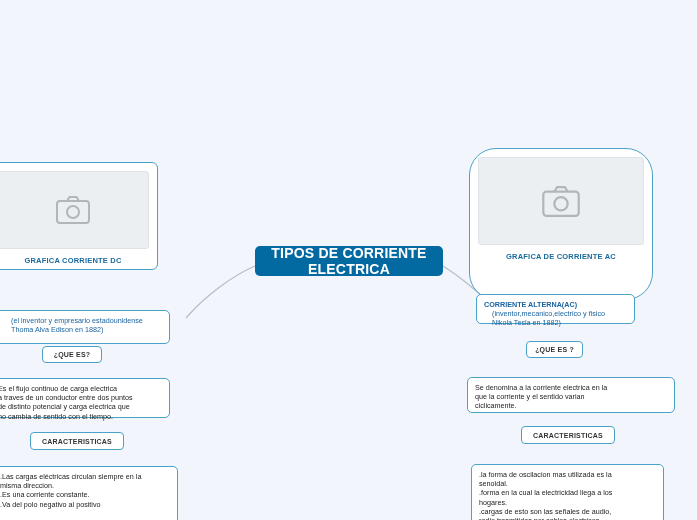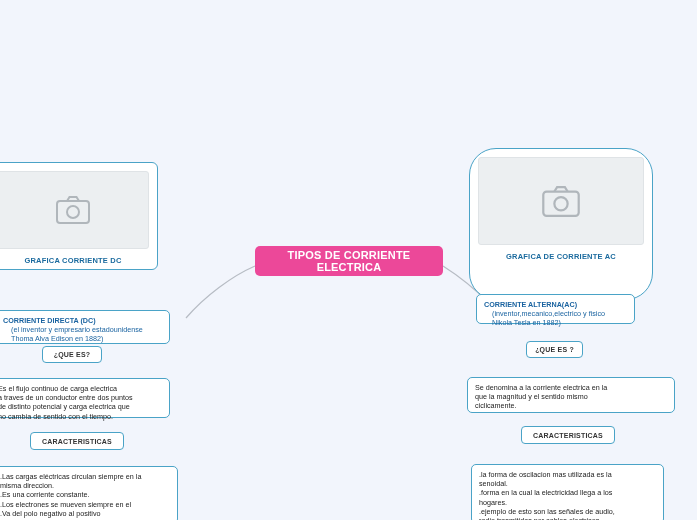--- a/index.html
+++ b/index.html
@@ -30,24 +30,24 @@
     pointer-events: none;
   }
 
   
   .center-node {
     position: absolute;
     left: 255px;
     top: 246px;
     width: 188px;
     height: 30px;
-    background: #ec4899;
+    background: #0369a1;
     border-radius: 5px;
     color: #ffffff;
-    font-size: 11px;
+    font-size: 14px;
     font-weight: bold;
     letter-spacing: 0.2px;
     display: flex;
     align-items: center;
     justify-content: center;
     text-align: center;
     box-sizing: border-box;
   }
 
   
@@ -138,21 +138,20 @@
         <rect x="1" y="5" width="32" height="22" rx="3" fill="none" stroke="#b0b6bb" stroke-width="2"></rect>
         <path d="M11 5 L13.5 1 L20.5 1 L23 5" fill="none" stroke="#b0b6bb" stroke-width="2"></path>
         <circle cx="17" cy="16" r="6" fill="none" stroke="#b0b6bb" stroke-width="2"></circle>
       </svg>
     </div>
     <div class="img-caption">GRAFICA CORRIENTE DC</div>
   </div>
 
   <div class="tbox" style="left:-5px; top:310px; width:175px; height:34px;">
     <div class="lines">
-      <div class="bold-blue">CORRIENTE DIRECTA (DC)</div>
       <div class="blue">(el inventor y empresario estadounidense</div>
       <div class="blue">Thoma Alva Edison en 1882)</div>
     </div>
   </div>
 
   <div class="pill" style="left:42px; top:346px; width:60px; height:17px;">¿QUE ES?</div>
 
   <div class="tbox" style="left:-10px; top:378px; width:180px; height:40px;">
     <div class="lines">
       <div>Es el flujo continuo de carga electrica</div>
@@ -162,21 +161,20 @@
     </div>
   </div>
 
   <div class="pill" style="left:30px; top:432px; width:94px; height:18px;">CARACTERISTICAS</div>
 
   <div class="tbox" style="left:-8px; top:466px; width:186px; height:58px;">
     <div class="lines">
       <div>.Las cargas eléctricas circulan siempre en la</div>
       <div>misma direccion.</div>
       <div>.Es una corriente constante.</div>
-      <div>.Los electrones se mueven siempre en el</div>
       <div>.Va del polo negativo al  positivo</div>
     </div>
   </div>
 
   <div class="center-node">TIPOS DE CORRIENTE ELECTRICA</div>
 
   <div class="img-card" style="left:469px; top:148px; width:184px; height:152px;border-radius:27px;">
     <div class="img-placeholder" style="height:88px;">
       <svg width="38" height="31" viewBox="0 0 34 28">
         <rect x="1" y="5" width="32" height="22" rx="3" fill="none" stroke="#b0b6bb" stroke-width="2"></rect>
@@ -193,32 +191,32 @@
       <div class="blue">(inventor,mecanico,electrico y fisico</div>
       <div class="blue">Nikola Tesla en 1882)</div>
     </div>
   </div>
 
   <div class="pill" style="left:526px; top:341px; width:57px; height:17px;">¿QUE ES ?</div>
 
   <div class="tbox" style="left:467px; top:377px; width:208px; height:36px;">
     <div class="lines">
       <div>Se denomina a la corriente electrica en la</div>
-      <div>que la magnitud y el sentido mismo</div>
+      <div>que la corriente y el sentido varian</div>
       <div>ciclicamente.</div>
     </div>
   </div>
 
   <div class="pill" style="left:521px; top:426px; width:94px; height:18px;">CARACTERISTICAS</div>
 
   <div class="tbox" style="left:471px; top:464px; width:193px; height:60px;">
     <div class="lines">
       <div>.la forma de oscilacion mas utilizada es la</div>
       <div>senoidal.</div>
       <div>.forma en la cual la electricidad llega a los</div>
       <div>hogares.</div>
-      <div>.ejemplo de esto son las señales de audio,</div>
+      <div>.cargas de esto son las señales de audio,</div>
       <div>radio trasmitidas por cables electricos.</div>
 
     </div>
   </div>
 
 </div>
 
 </body></html>

